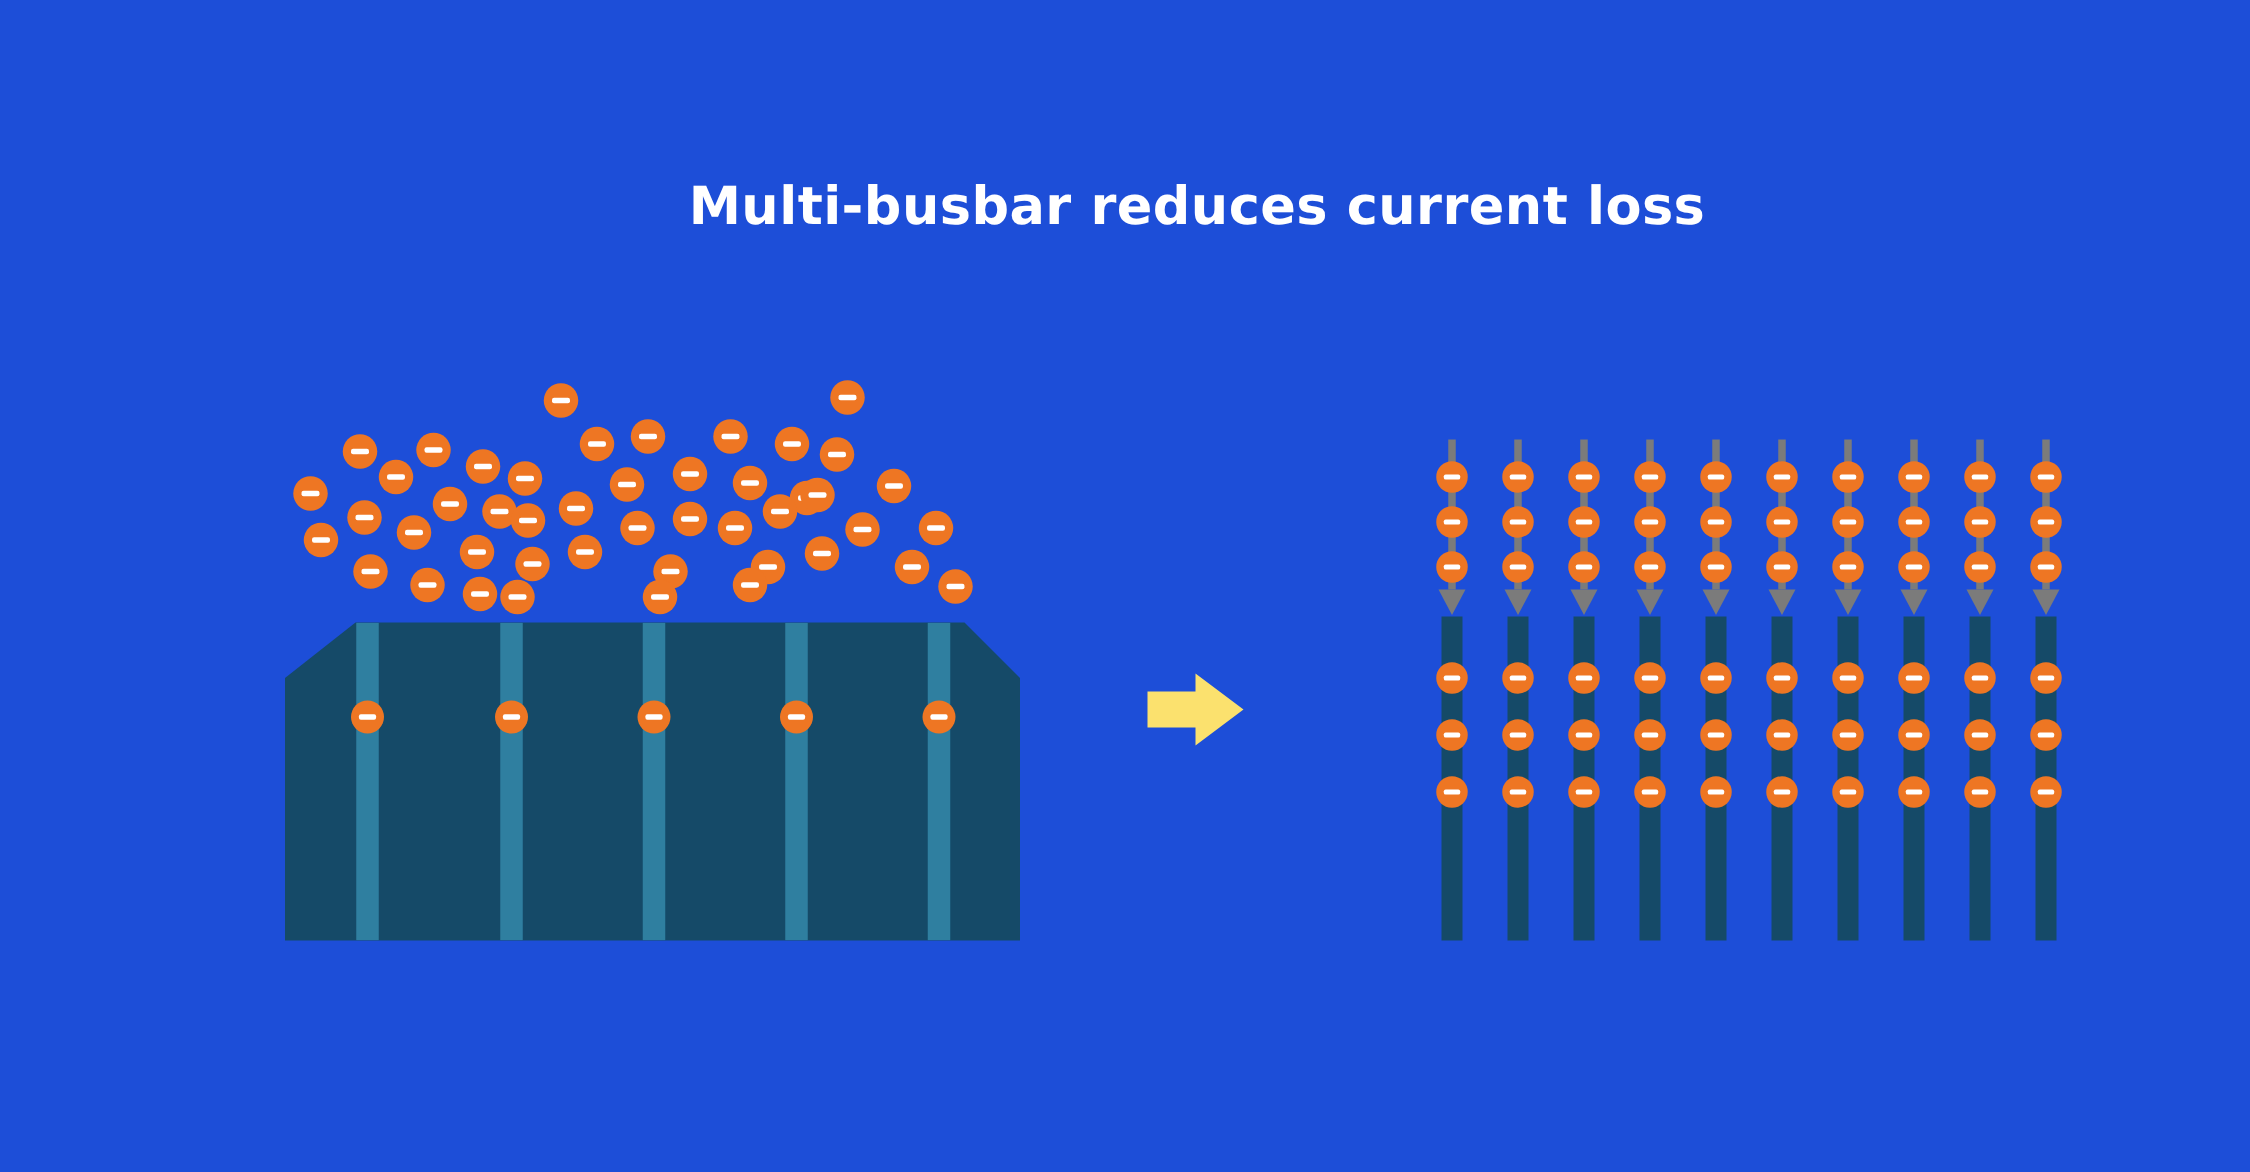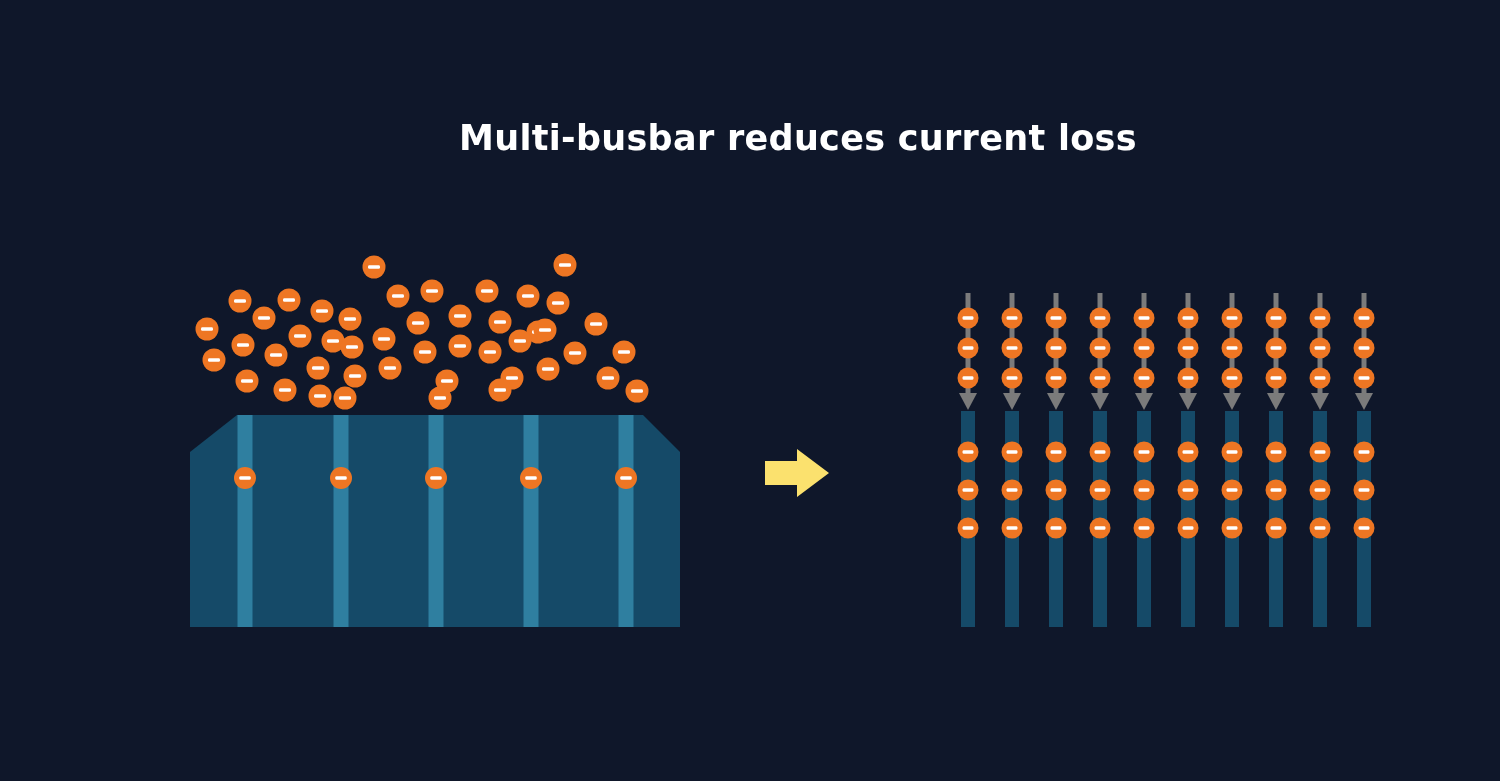--- a/index.html
+++ b/index.html
@@ -4,21 +4,21 @@
 <style>
   html, body {
     margin: 0;
     padding: 0;
     background: #000000;
   }
   .stage {
     position: relative;
     width: 1500px;
     height: 781px;
-    background: #0f172a;
+    background: #1d4ed8;
     overflow: hidden;
     font-family: "DejaVu Sans", sans-serif;
   }
   .title {
     position: absolute;
     top: 118px;
     left: 96px;
     width: 1404px;
     text-align: center;
     color: #ffffff;

